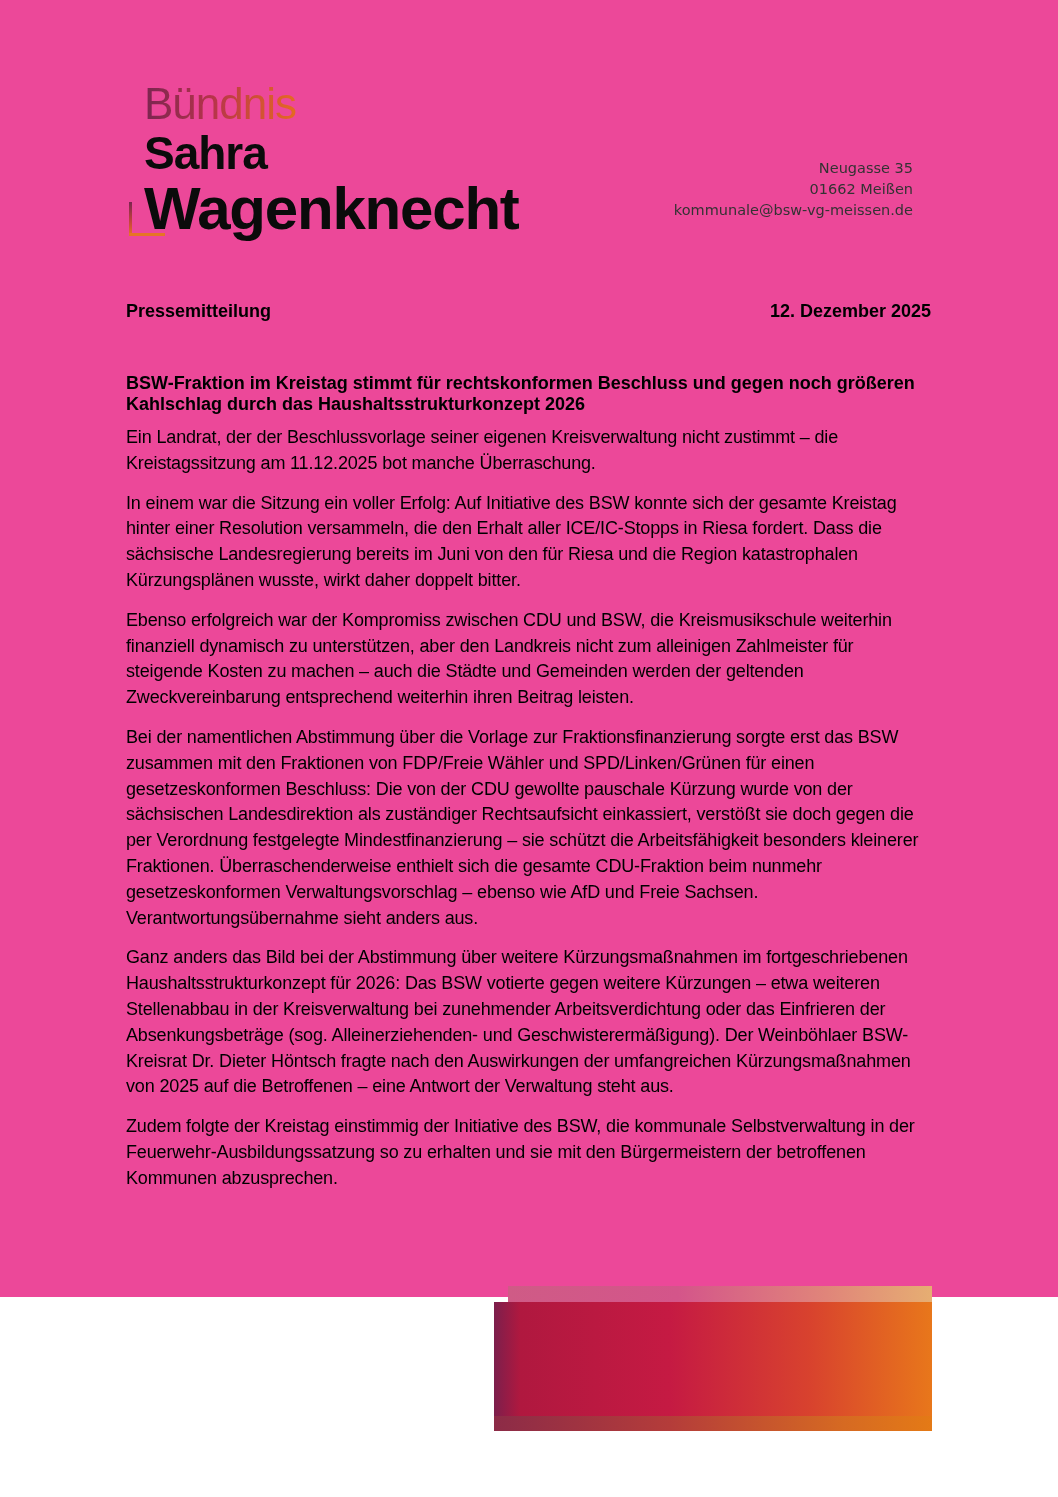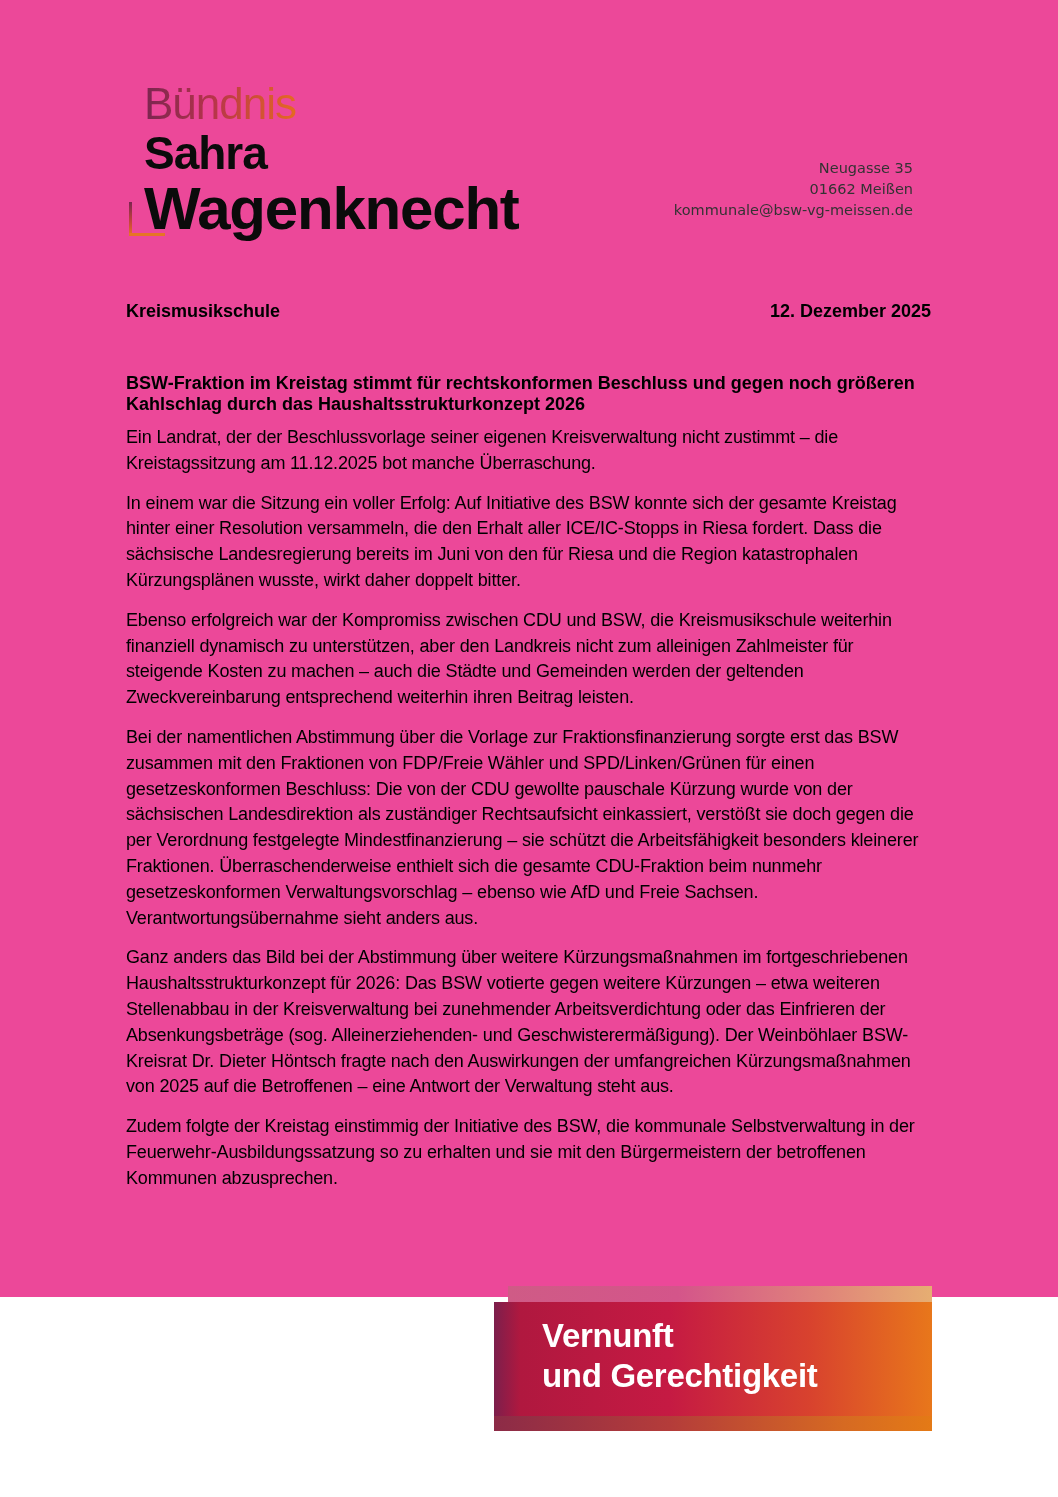--- a/index.html
+++ b/index.html
@@ -191,36 +191,32 @@
       <div class="h"></div>
     </div>
   </div>
 
   <div class="address">
     <div>Neugasse 35</div>
     <div>01662 Meißen</div>
     <div>kommunale@bsw-vg-meissen.de</div>
   </div>
 
-  <div class="doc-type">Kreismusikschule</div>
+  <div class="doc-type">Pressemitteilung</div>
   <div class="doc-date">12. Dezember 2025</div>
 
   <div class="content">
     <div class="headline">BSW-Fraktion im Kreistag stimmt für rechtskonformen Beschluss und gegen noch größeren Kahlschlag durch das Haushaltsstrukturkonzept 2026</div>
     <p class="para">Ein Landrat, der der Beschlussvorlage seiner eigenen Kreisverwaltung nicht zustimmt – die Kreistagssitzung am 11.12.2025 bot manche Überraschung.</p>
     <p class="para">In einem war die Sitzung ein voller Erfolg: Auf Initiative des BSW konnte sich der gesamte Kreistag hinter einer Resolution versammeln, die den Erhalt aller ICE/IC-Stopps in Riesa fordert. Dass die sächsische Landesregierung bereits im Juni von den für Riesa und die Region katastrophalen Kürzungsplänen wusste, wirkt daher doppelt bitter.</p>
     <p class="para">Ebenso erfolgreich war der Kompromiss zwischen CDU und BSW, die Kreismusikschule weiterhin finanziell dynamisch zu unterstützen, aber den Landkreis nicht zum alleinigen Zahlmeister für steigende Kosten zu machen – auch die Städte und Gemeinden werden der geltenden Zweckvereinbarung entsprechend weiterhin ihren Beitrag leisten.</p>
     <p class="para">Bei der namentlichen Abstimmung über die Vorlage zur Fraktionsfinanzierung sorgte erst das BSW zusammen mit den Fraktionen von FDP/Freie Wähler und SPD/Linken/Grünen für einen gesetzeskonformen Beschluss: Die von der CDU gewollte pauschale Kürzung wurde von der sächsischen Landesdirektion als zuständiger Rechtsaufsicht einkassiert, verstößt sie doch gegen die per Verordnung festgelegte Mindestfinanzierung – sie schützt die Arbeitsfähigkeit besonders kleinerer Fraktionen. Überraschenderweise enthielt sich die gesamte CDU-Fraktion beim nunmehr gesetzeskonformen Verwaltungsvorschlag – ebenso wie AfD und Freie Sachsen. Verantwortungsübernahme sieht anders aus.</p>
     <p class="para">Ganz anders das Bild bei der Abstimmung über weitere Kürzungsmaßnahmen im fortgeschriebenen Haushaltsstrukturkonzept für 2026: Das BSW votierte gegen weitere Kürzungen – etwa weiteren Stellenabbau in der Kreisverwaltung bei zunehmender Arbeitsverdichtung oder das Einfrieren der Absenkungsbeträge (sog. Alleinerziehenden- und Geschwisterermäßigung). Der Weinböhlaer BSW-Kreisrat Dr. Dieter Höntsch fragte nach den Auswirkungen der umfangreichen Kürzungsmaßnahmen von 2025 auf die Betroffenen – eine Antwort der Verwaltung steht aus.</p>
     <p class="para">Zudem folgte der Kreistag einstimmig der Initiative des BSW, die kommunale Selbstverwaltung in der Feuerwehr-Ausbildungssatzung so zu erhalten und sie mit den Bürgermeistern der betroffenen Kommunen abzusprechen.</p>
   </div>
 
   <div class="banner">
     <div class="banner-top"></div>
     <div class="banner-body"></div>
     <div class="banner-bottom"></div>
-    <div class="banner-text">
-      <div>Vernunft</div>
-      <div>und Gerechtigkeit</div>
-    </div>
   </div>
 
 </div>
 
 </body></html>

